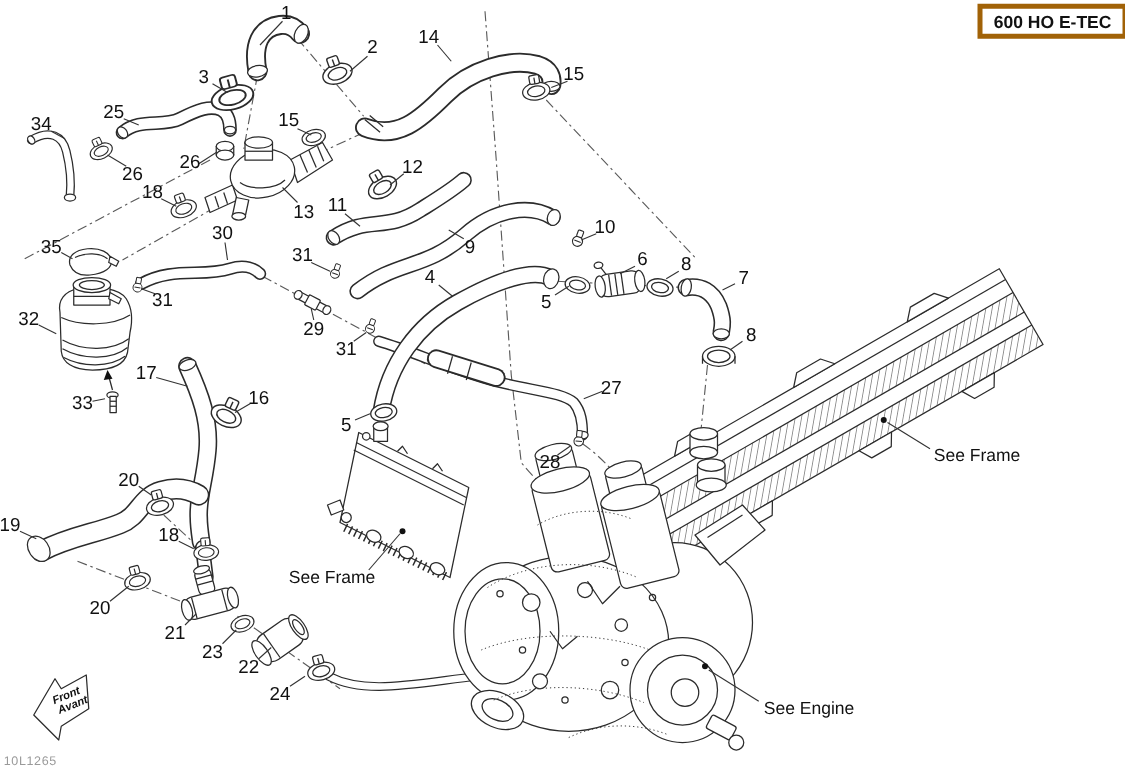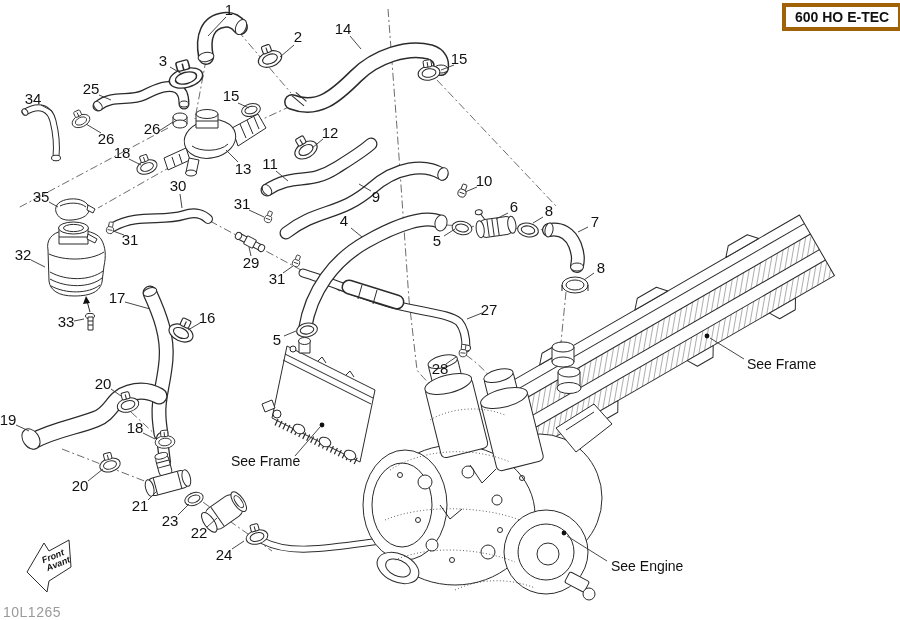--- a/index.html
+++ b/index.html
@@ -14,21 +14,21 @@
   .dash{fill:none;stroke:#5a5a5a;stroke-width:0.9;stroke-dasharray:8 3 2 3;}
   .stip{fill:none;stroke:#3a3a3a;stroke-width:0.8;stroke-dasharray:1 2.3;}
   .tickrow{fill:none;stroke:#2b2b2b;stroke-width:7;stroke-dasharray:1.2 3.2;}
   .leader{stroke:#333;stroke-width:0.9;}
   .dot{fill:#111;}
   text.callout{font-size:15px;fill:#111;}
   text.note{font-size:14px;fill:#111;}
   text.arrowtext{font-size:9px;font-weight:bold;font-style:italic;fill:#111;}
   #badge{position:absolute;left:782px;top:3px;border:4px solid #a16207;padding:2px 9px;
          font-size:14px;font-weight:bold;color:#111;background:#fff;white-space:nowrap;}
-  #partcode{position:absolute;left:3px;top:604px;font-size:14px;color:#9a9a9a;letter-spacing:.5px;}
+  #partcode{position:absolute;left:3px;top:604px;font-size:10px;color:#9a9a9a;letter-spacing:.5px;}
 </style>
 </head>
 <body>
 
 <div id="canvas">
 
 <svg id="art" width="900" height="620" viewBox="0 0 900 620">
   <defs>
     <pattern id="hatchA" width="5" height="8" patternUnits="userSpaceOnUse" patternTransform="rotate(40)">
       <line x1="0" y1="0" x2="0" y2="8" stroke="#4a4a4a" stroke-width="0.9"></line>

